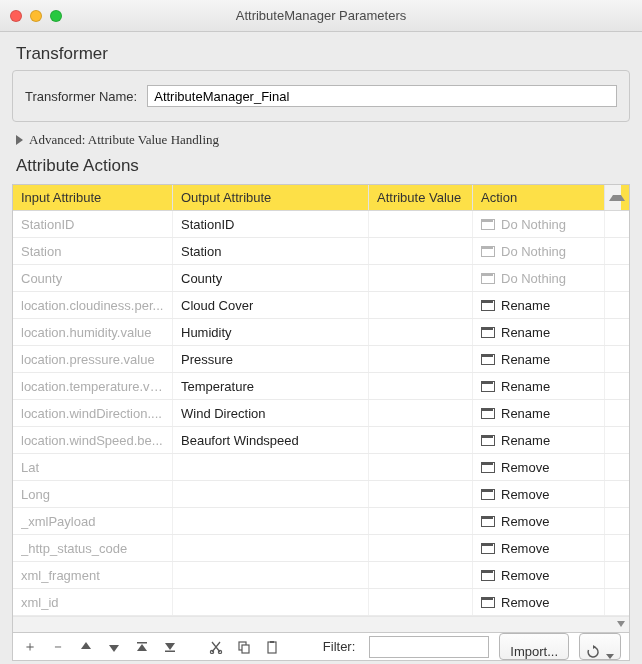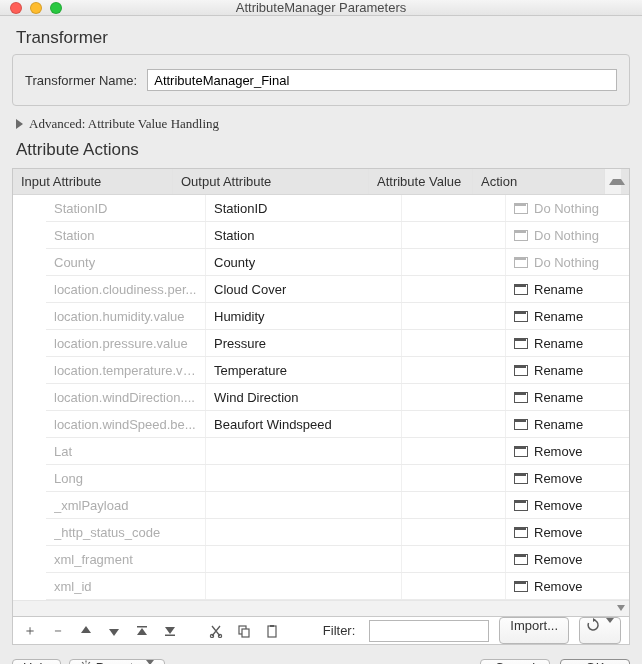--- a/index.html
+++ b/index.html
@@ -1,38 +1,38 @@
 <!DOCTYPE html>
 <html><head>
 <meta charset="utf-8">
 <style>
   * { box-sizing: border-box; -webkit-font-smoothing: antialiased; }
   html, body { margin: 0; padding: 0; }
   body { width: 642px; height: 664px; font-family: -apple-system, "Helvetica Neue", Arial, sans-serif; font-size: 13px; color: #333; background: #ececec; }
-  .titlebar { height: 16px; background: linear-gradient(#f5f5f5,#e5e5e5); border-bottom: 1px solid #c9c9c9; display: flex; align-items: center; position: relative; }
+  .titlebar { height: 32px; background: linear-gradient(#f5f5f5,#e5e5e5); border-bottom: 1px solid #c9c9c9; display: flex; align-items: center; position: relative; }
   .traffic { display: flex; gap: 8px; padding-left: 10px; }
   .tl { width: 12px; height: 12px; border-radius: 50%; border: 0.5px solid rgba(0,0,0,.15); }
   .tl.red { background: #ff5f57; }
   .tl.yellow { background: #febc2e; }
   .tl.green { background: #28c840; }
   .titlebar .title { position: absolute; left: 0; right: 0; text-align: center; font-size: 13px; color: #4a4a4a; pointer-events: none; }
   .content { padding: 10px 12px 12px 12px; display: flex; flex-direction: column; height: calc(100% - 24px); }
   .section-label { font-size: 17px; color: #333; margin: 2px 0 6px 4px; }
   .group-box { border: 1px solid #c9c9c9; border-radius: 4px; background: #ececec; padding: 14px 12px; }
   .form-row { display: flex; align-items: center; gap: 10px; }
   .form-row label { color: #333; }
   input[type=text] { flex: 1; height: 22px; border: 1px solid #b7b7b7; background: #fff; font-size: 13px; padding: 0 6px; border-radius: 0; }
   .disclosure { display: flex; align-items: center; gap: 6px; margin: 10px 0 6px 4px; cursor: default; font-family: Liberation Serif, serif; }
   .tri { display: inline-block; width: 0; height: 0; border-top: 5px solid transparent; border-bottom: 5px solid transparent; border-left: 7px solid #6b6b6b; }
   .table-wrap { border: 1px solid #c9c9c9; background: #fff; margin-top: 2px; display: flex; flex-direction: column; }
-  .thead { display: grid; grid-template-columns: 160px 196px 104px 132px 16px; border-bottom: 1px solid #d7d7d7; background: #e5e5e5; }
+  .thead { display: grid; grid-template-columns: 160px 196px 104px 132px 16px; border-bottom: 1px solid #d7d7d7; background: #fde047; }
   .th { padding: 5px 8px; font-size: 13px; color: #333; border-right: 1px solid #e3e3e3; }
   .thead .sb { border-right: none; background: #f2f2f2; position: relative; }
   .thead .sb::after { content: ""; position: absolute; top: 2px; left: 4px; width: 8px; height: 8px; border-left: 4px solid transparent; border-right: 4px solid transparent; border-bottom: 6px solid #8a8a8a; }
-  .tbody { max-height: 405px; overflow: auto; margin-left: 33px; }
+  .tbody { max-height: 405px; overflow: auto; }
   .tr { display: grid; grid-template-columns: 160px 196px 104px 132px; border-bottom: 1px solid #ebebeb; height: 27px; }
   .td { padding: 4px 8px; border-right: 1px solid #f0f0f0; display: flex; align-items: center; overflow: hidden; white-space: nowrap; text-overflow: ellipsis; }
   .td .txt { overflow: hidden; text-overflow: ellipsis; }
   .td.in .txt { color: #aeaeae; }
   .td.out .txt { color: #222; }
   .action-cell { display: flex; align-items: center; gap: 6px; color: #222; }
   .action-cell.muted { color: #b0b0b0; }
   .dd-ico { display: inline-flex; width: 14px; height: 12px; position: relative; }
   .dd-ico::before { content: ""; position: absolute; top: 1px; left: 0; width: 12px; height: 9px; border: 1px solid #555; background: #fff; }
   .dd-ico::after { content: ""; position: absolute; top: 1px; left: 0; width: 12px; height: 3px; background: #555; }
@@ -40,21 +40,21 @@
   .action-cell.muted .dd-ico::after { background: #b5b5b5; }
   .scroll-down { height: 16px; background: #f2f2f2; position: relative; border-top: 1px solid #e6e6e6; }
   .scroll-down::after { content: ""; position: absolute; right: 4px; top: 4px; width: 0; height: 0; border-left: 4px solid transparent; border-right: 4px solid transparent; border-top: 6px solid #8a8a8a; }
   .toolbar { border: 1px solid #c9c9c9; border-top: none; background: #fff; height: 34px; display: flex; align-items: center; padding: 0 8px; gap: 10px; }
   .tbtn { width: 18px; height: 18px; display: inline-flex; align-items: center; justify-content: center; color: #5a5a5a; font-size: 14px; cursor: default; }
   .tbtn svg { width: 14px; height: 14px; fill: #5a5a5a; }
   .spacer { width: 8px; }
   .flexgrow { flex: 1; }
   .filter-label { color: #333; margin-right: 4px; }
   .filter-input { width: 120px; height: 22px; border: 1px solid #b7b7b7; background: #fff; padding: 0 6px; }
-  .btn { height: 27px; border: 1px solid #b7b7b7; background: linear-gradient(#fdfdfd,#f1f1f1); border-radius: 4px; padding: 0 10px; font-size: 13px; color: #333; display: inline-flex; align-items: flex-start; gap: 4px; cursor: default; }
+  .btn { height: 27px; border: 1px solid #b7b7b7; background: linear-gradient(#fdfdfd,#f1f1f1); border-radius: 4px; padding: 0 10px; font-size: 13px; color: #333; display: inline-flex; align-items: flex-end; gap: 4px; cursor: default; }
   .btn.icon-only { padding: 0 6px; }
   .footer { margin-top: auto; padding-top: 14px; display: flex; align-items: center; gap: 8px; }
   .footer .right { margin-left: auto; display: flex; gap: 10px; }
   .btn.primary { min-width: 70px; justify-content: center; background: linear-gradient(#fbfbfb,#eaeaea); border-color: #8f8f8f; }
   .gear { width: 12px; height: 12px; }
   .caret-down { display: inline-block; width: 0; height: 0; border-left: 4px solid transparent; border-right: 4px solid transparent; border-top: 5px solid #6b6b6b; margin-left: 2px; }
   .refresh { width: 14px; height: 14px; }
 </style>
 </head>
 <body>

